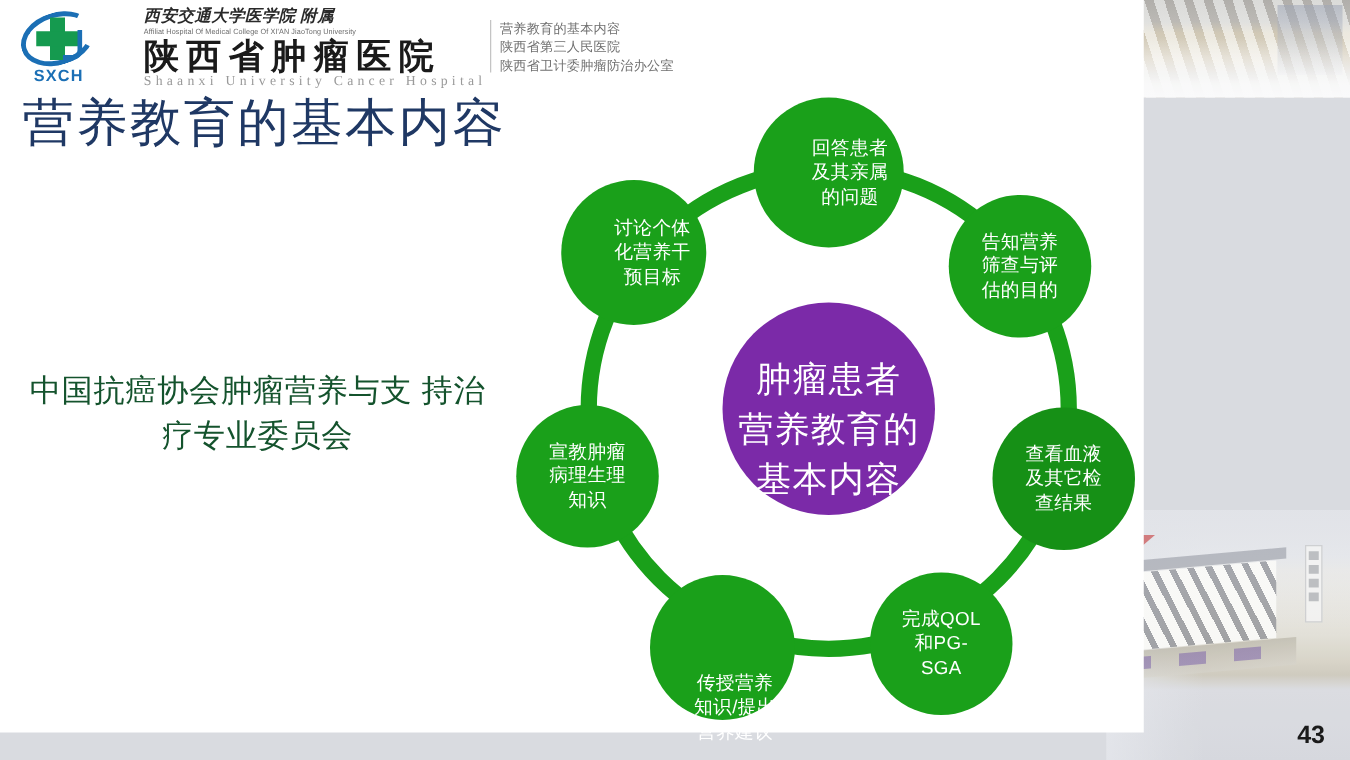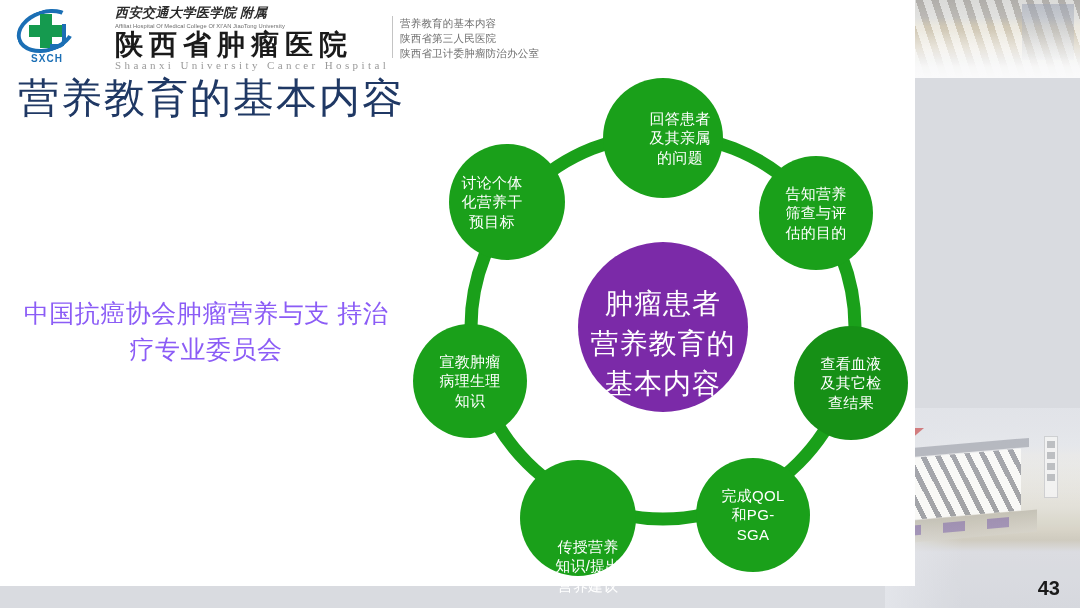--- a/index.html
+++ b/index.html
@@ -102,21 +102,21 @@
   }
   .logo-mark .cross-h {
     position:absolute; left:15px; top:17px; width:34px; height:12px; background:#159a4f;
   }
   .logo-mark .hook {
     position:absolute; left:36px; top:16px; width:16px; height:24px;
     border:4px solid #1b6fb5; border-left:none; border-top:none; border-radius:0 0 8px 0;
   }
   .logo-mark .sxch {
     position:absolute; left:0; top:45px; width:66px; text-align:center;
-    font-size:10px; font-weight:bold; letter-spacing:1px; color:#1b6fb5;
+    font-size:13px; font-weight:bold; letter-spacing:1px; color:#1b6fb5;
     font-family:"Liberation Sans",sans-serif;
   }
 
   .logo-text { position:absolute; left:86px; top:4px; width:300px;margin-left:29px; }
   .logo-cn-small {
     font-size:13px; color:#2a2a2a; letter-spacing:.5px;
     font-family:"Liberation Serif",serif; font-style:italic; font-weight:bold;
     white-space:nowrap;
   }
   .logo-en-small {
@@ -142,21 +142,21 @@
   
   .slide-title {
     position:absolute; left:18px; top:76px;
     font-size:41px; color:#1f3864; letter-spacing:2px; line-height:1.1;
     white-space:nowrap;
   }
 
   
   .left-caption {
     position:absolute; left:16px; top:296px; width:380px;
-    text-align:center; font-size:25px; color:#8b5cf6;
+    text-align:center; font-size:25px; color:#14532d;
     line-height:1.42; letter-spacing:.5px;
   }
 
   
   .cycle { position:absolute; left:408px; top:60px; width:510px; height:526px; }
   .cycle svg { display:block; width:510px; height:526px; }
 
   .node-label {
     position:absolute; text-align:center; color:#ffffff;
     font-size:15px; line-height:1.28; letter-spacing:.3px;
@@ -253,21 +253,21 @@
 查结果</div>
         <div class="node-label" style="left: 288px; width: 114px; top: 426.2px;">完成QOL
 和PG-
 SGA</div>
         <div class="node-label" style="left: 122px; width: 116px; top: 429.2px; margin-top: 48px;">传授营养
 知识/提出
 营养建议</div>
         <div class="node-label" style="left: 5px; width: 114px; top: 292.2px;">宣教肿瘤
 病理生理
 知识</div>
-        <div class="node-label" style="left: 26px; width: 116px; top: 113.2px;">讨论个体
+        <div class="node-label" style="left: 56px; width: 116px; top: 113.2px;">讨论个体
 化营养干
 预目标</div>
       </div>
     <div id="center-label-holder">
         <div class="center-label" style="left: 170px; width: 170px; top: 224.4px;">肿瘤患者
 营养教育的
 基本内容</div>
       </div>
   </div>
 

